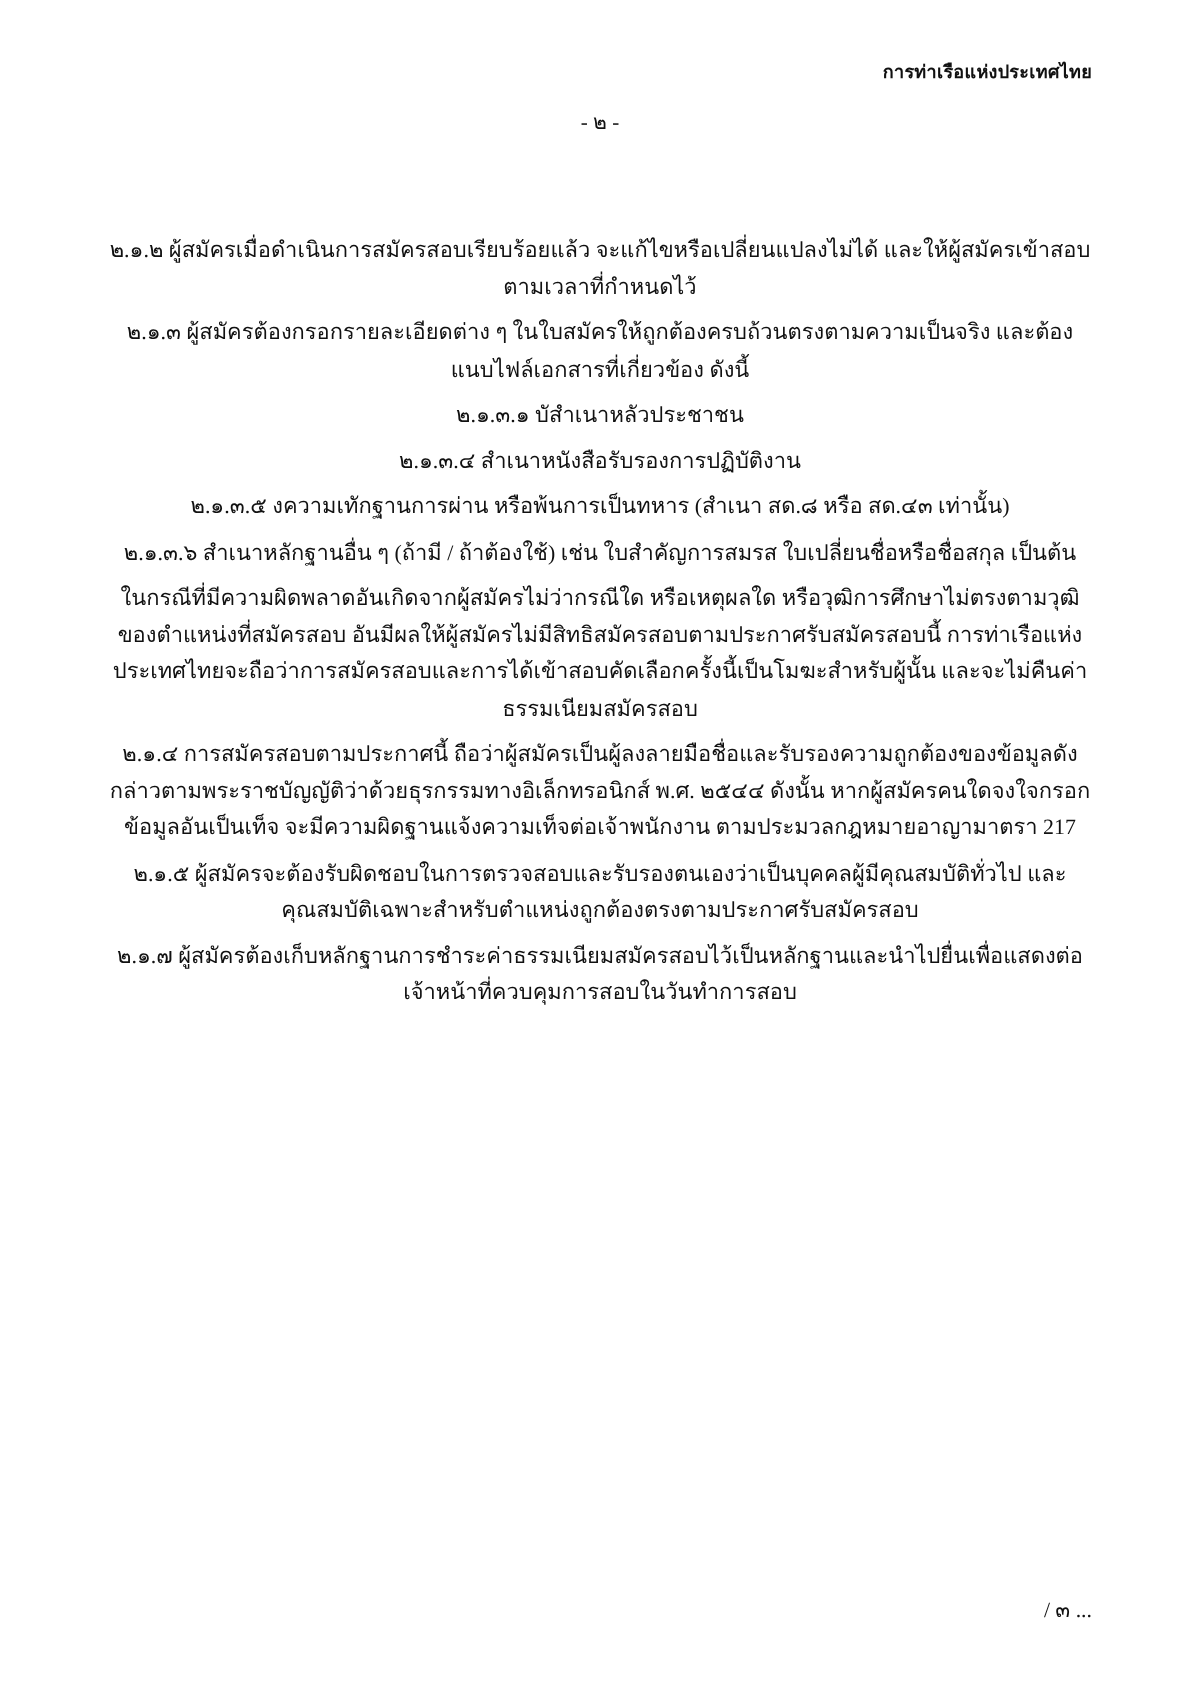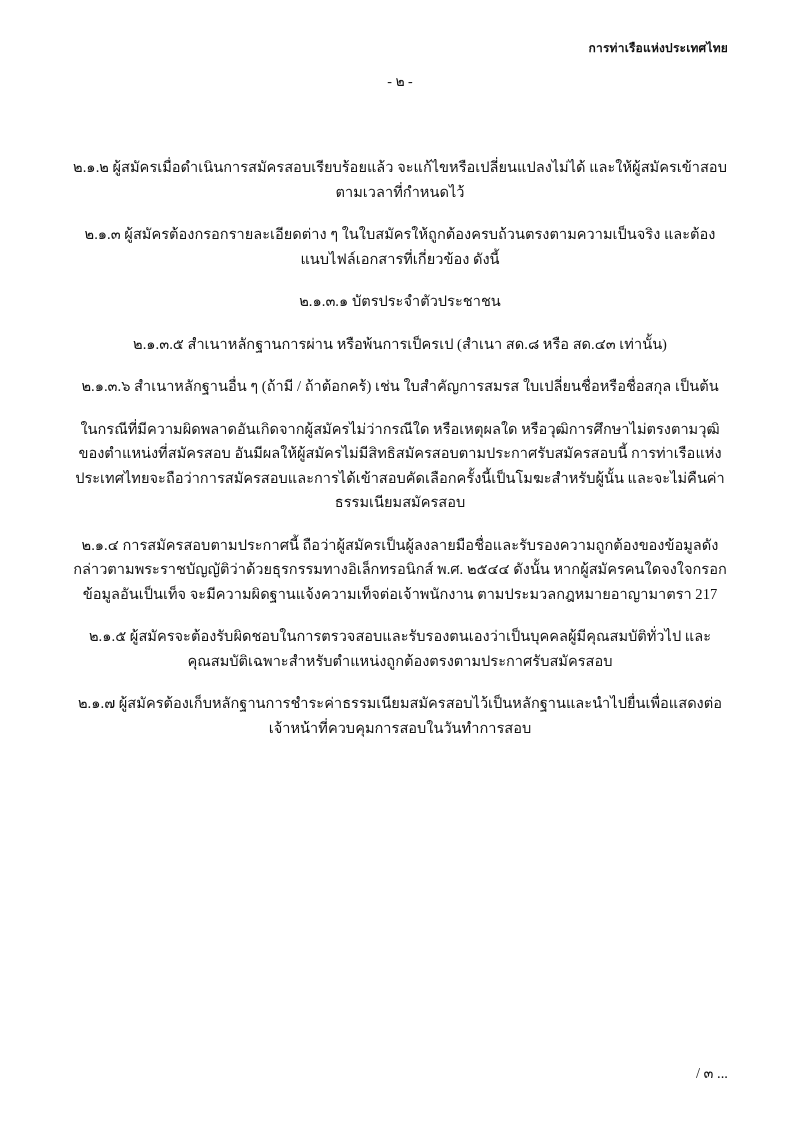--- a/index.html
+++ b/index.html
@@ -50,21 +50,21 @@
   p.para {
     margin: 0 0 0 0;
     font-size: 14.6px;
     line-height: 1.68;
     text-align: center;
     color: #111;
     text-indent: 0;
     font-family: Liberation Serif, serif;
   }
   p.para + p.para {
-    margin-top: 18px;
+    margin-top: 6px;
   }
   .ind-1 { padding-left: 0; text-indent: 122px; }
   .ind-2 { padding-left: 0; text-indent: 245px; }
   .footer-right {
     position: absolute;
     bottom: 46px;
     right: 72px;
     font-size: 14.5px;
     color: #111;
   }
@@ -74,23 +74,24 @@
 
 <div class="page">
 
   <div class="header-right">การท่าเรือแห่งประเทศไทย</div>
 
   <div class="page-number-top">- ๒ -</div>
 
   <div class="body-block">
     <p class="para ind-1">๒.๑.๒  ผู้สมัครเมื่อดำเนินการสมัครสอบเรียบร้อยแล้ว จะแก้ไขหรือเปลี่ยนแปลงไม่ได้  และให้ผู้สมัครเข้าสอบตามเวลาที่กำหนดไว้</p>
     <p class="para ind-1">๒.๑.๓  ผู้สมัครต้องกรอกรายละเอียดต่าง ๆ ในใบสมัครให้ถูกต้องครบถ้วนตรงตามความเป็นจริง และต้องแนบไฟล์เอกสารที่เกี่ยวข้อง ดังนี้</p>
-    <p class="para ind-2">๒.๑.๓.๑  บัตรประจำตัวประชาชน</p>
-    <p class="para ind-2">๒.๑.๓.๕  สำเนาหลักฐานการผ่าน หรือพ้นการเป็ครเป (สำเนา สด.๘ หรือ สด.๔๓ เท่านั้น)</p>
-    <p class="para ind-2">๒.๑.๓.๖  สำเนาหลักฐานอื่น ๆ (ถ้ามี / ถ้าต้อกคร้) เช่น ใบสำคัญการสมรส ใบเปลี่ยนชื่อหรือชื่อสกุล เป็นต้น</p>
+    <p class="para ind-2">๒.๑.๓.๑  บัสำเนาหลัวประชาชน</p>
+    <p class="para ind-2">๒.๑.๓.๔  สำเนาหนังสือรับรองการปฏิบัติงาน</p>
+    <p class="para ind-2">๒.๑.๓.๕  งความเทักฐานการผ่าน หรือพ้นการเป็นทหาร (สำเนา สด.๘ หรือ สด.๔๓ เท่านั้น)</p>
+    <p class="para ind-2">๒.๑.๓.๖  สำเนาหลักฐานอื่น ๆ (ถ้ามี / ถ้าต้องใช้) เช่น ใบสำคัญการสมรส ใบเปลี่ยนชื่อหรือชื่อสกุล เป็นต้น</p>
     <p class="para ind-1">ในกรณีที่มีความผิดพลาดอันเกิดจากผู้สมัครไม่ว่ากรณีใด หรือเหตุผลใด หรือวุฒิการศึกษาไม่ตรงตามวุฒิของตำแหน่งที่สมัครสอบ อันมีผลให้ผู้สมัครไม่มีสิทธิสมัครสอบตามประกาศรับสมัครสอบนี้ การท่าเรือแห่งประเทศไทยจะถือว่าการสมัครสอบและการได้เข้าสอบคัดเลือกครั้งนี้เป็นโมฆะสำหรับผู้นั้น และจะไม่คืนค่าธรรมเนียมสมัครสอบ</p>
     <p class="para ind-1">๒.๑.๔   การสมัครสอบตามประกาศนี้ ถือว่าผู้สมัครเป็นผู้ลงลายมือชื่อและรับรองความถูกต้องของข้อมูลดังกล่าวตามพระราชบัญญัติว่าด้วยธุรกรรมทางอิเล็กทรอนิกส์ พ.ศ. ๒๕๔๔ ดังนั้น หากผู้สมัครคนใดจงใจกรอกข้อมูลอันเป็นเท็จ จะมีความผิดฐานแจ้งความเท็จต่อเจ้าพนักงาน ตามประมวลกฎหมายอาญามาตรา 217</p>
     <p class="para ind-1">๒.๑.๕  ผู้สมัครจะต้องรับผิดชอบในการตรวจสอบและรับรองตนเองว่าเป็นบุคคลผู้มีคุณสมบัติทั่วไป และคุณสมบัติเฉพาะสำหรับตำแหน่งถูกต้องตรงตามประกาศรับสมัครสอบ</p>
     <p class="para ind-1">๒.๑.๗  ผู้สมัครต้องเก็บหลักฐานการชำระค่าธรรมเนียมสมัครสอบไว้เป็นหลักฐานและนำไปยื่นเพื่อแสดงต่อเจ้าหน้าที่ควบคุมการสอบในวันทำการสอบ</p>
   </div>
 
   <div class="footer-right">/ ๓ ...</div>
 
 </div>
 

